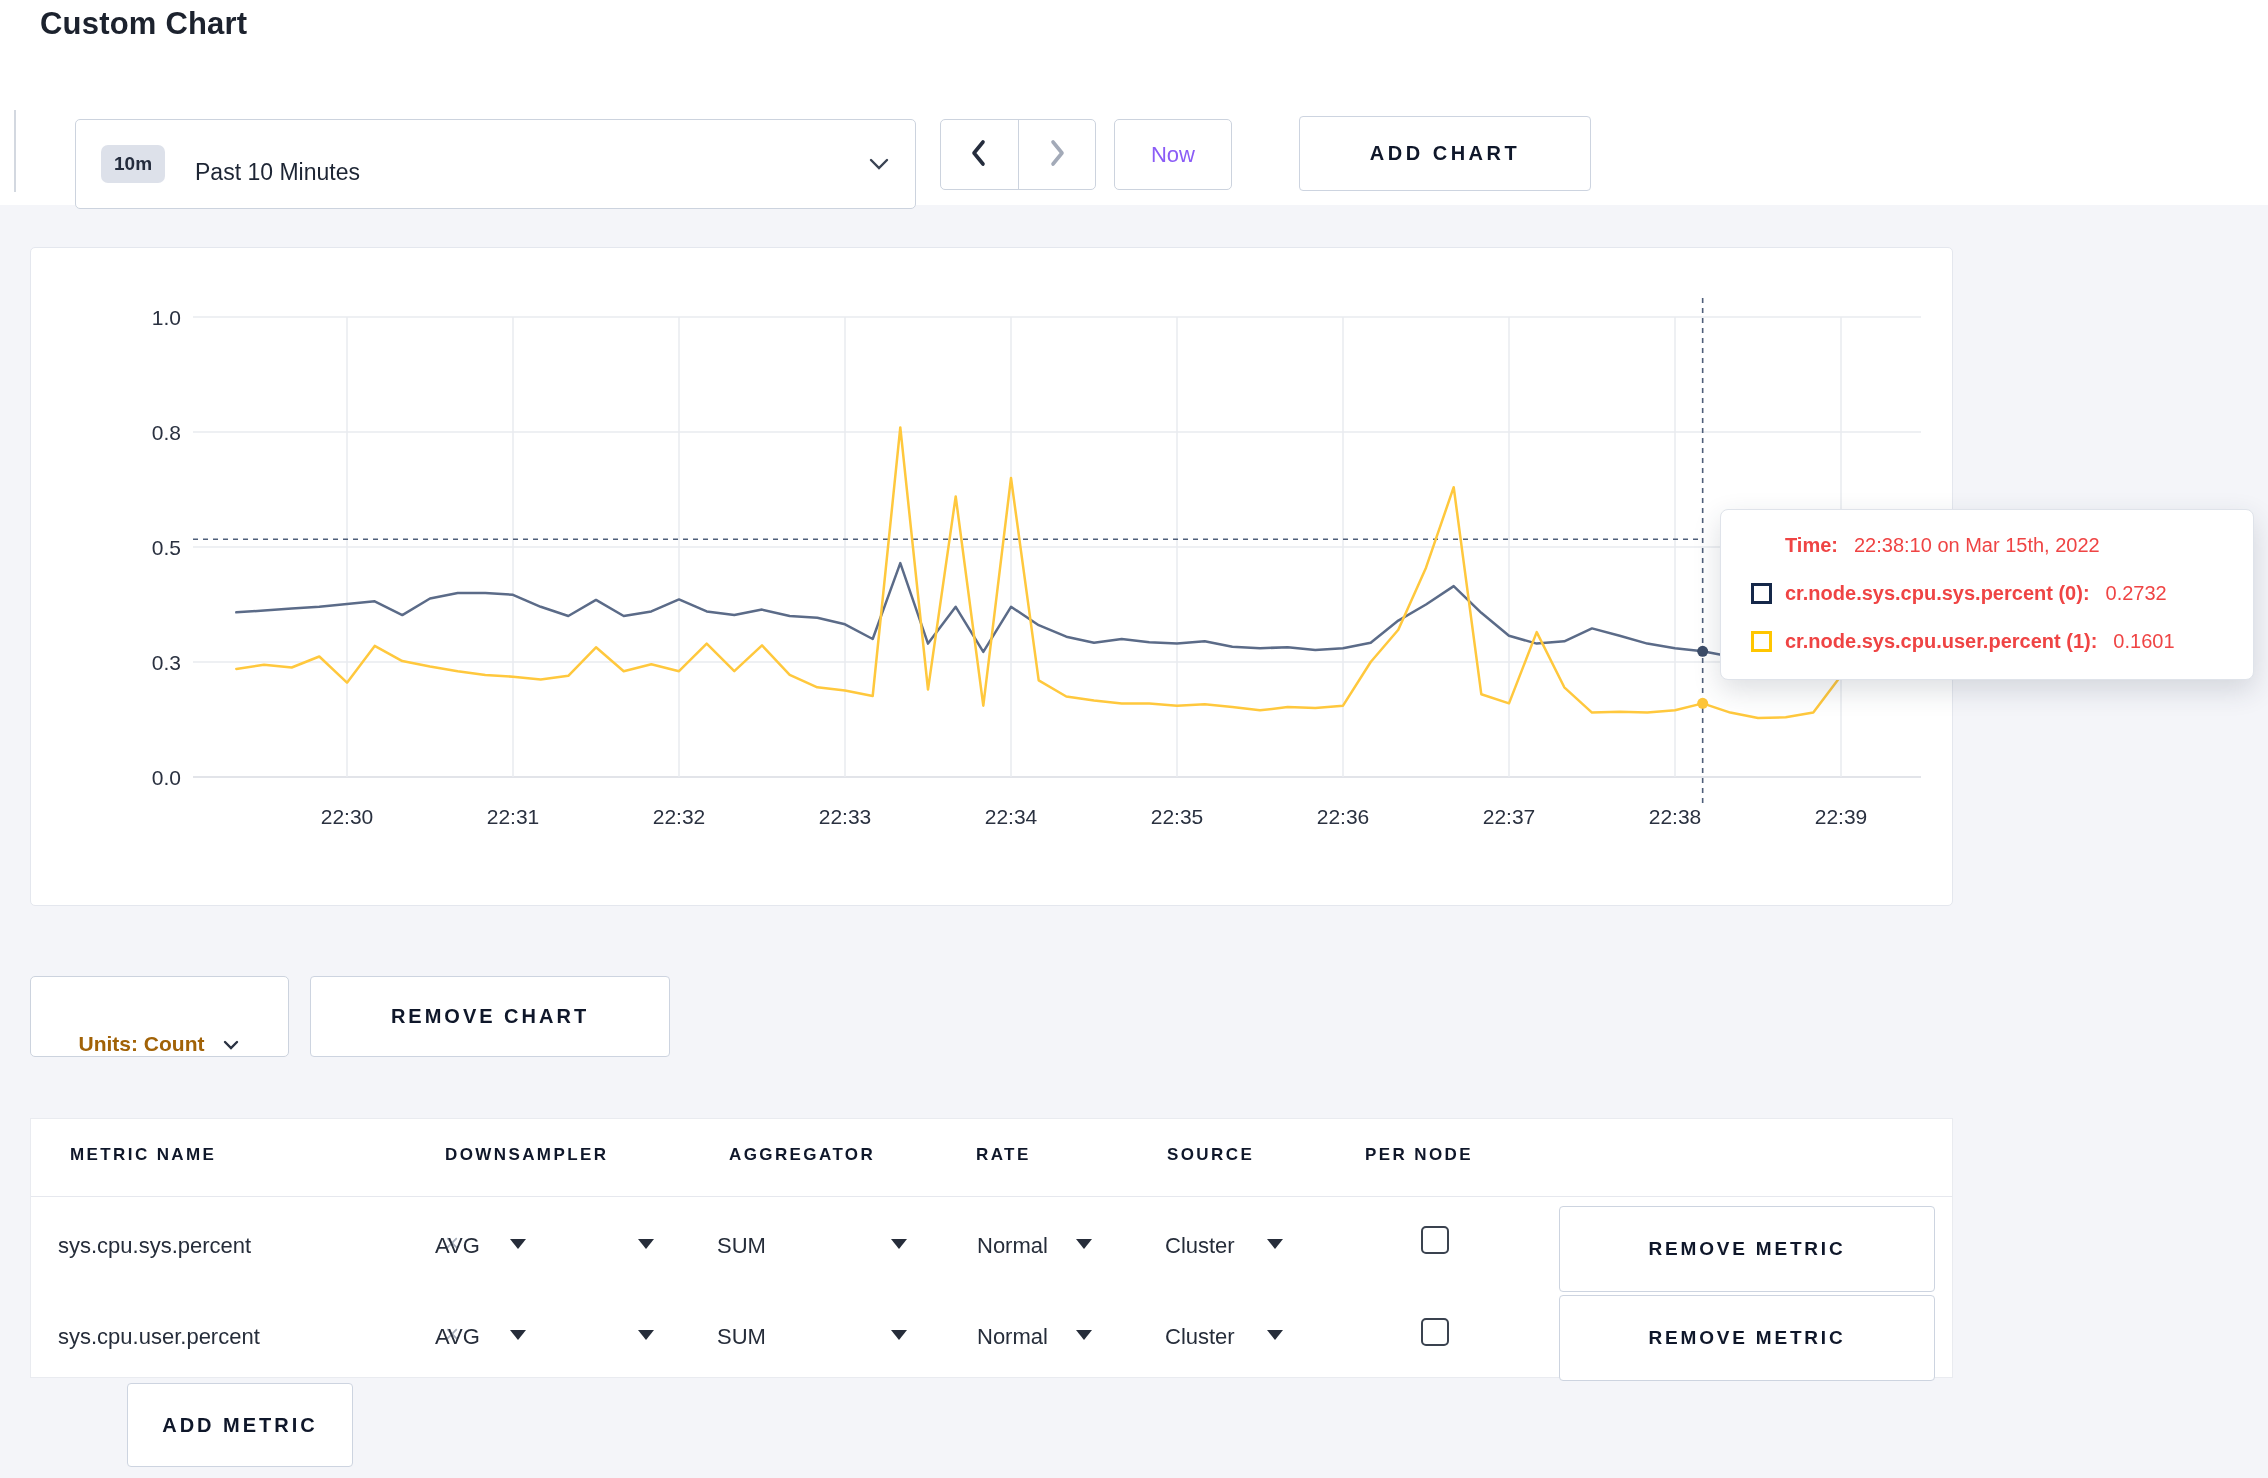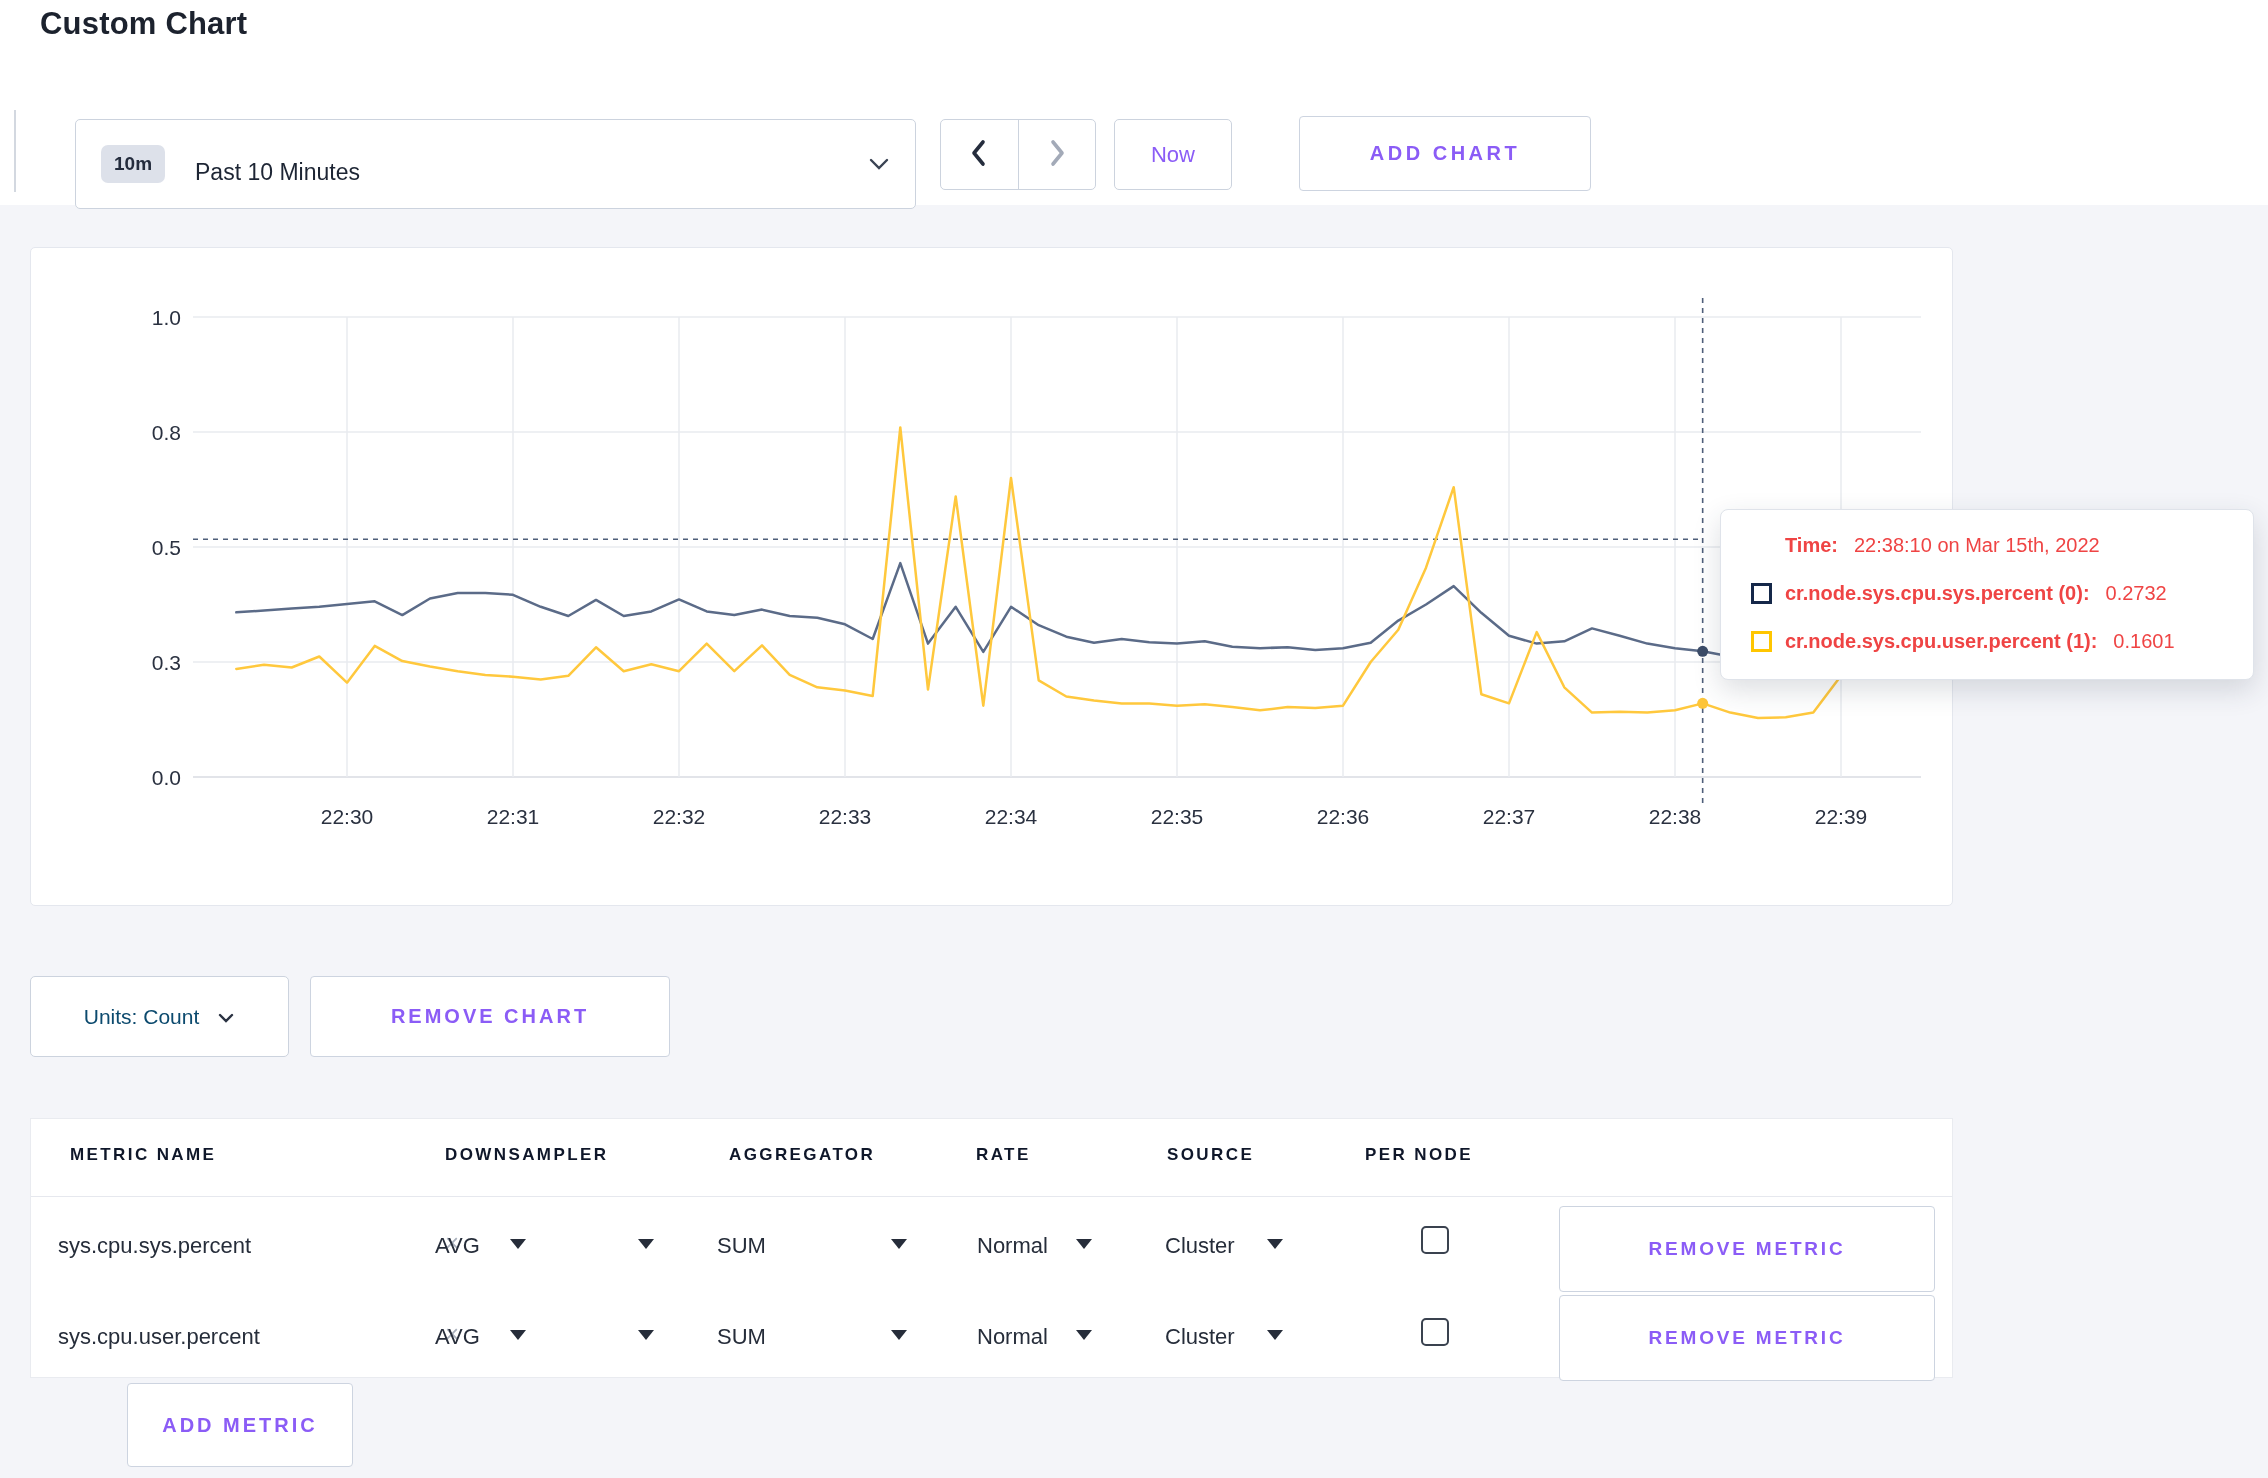--- a/index.html
+++ b/index.html
@@ -15,28 +15,28 @@
   .badge{margin-left:25px;background:#dde1ea;border-radius:7px;padding:8px 13px;font-size:19px;font-weight:bold;color:#242c3d;}
   .ts-label{margin-left:30px;font-size:23px;color:#1d2534;margin-top:16px;}
   .chev-slot{margin-left:auto;margin-right:24px;display:flex;align-items:center;}
 
   .nav-group{position:absolute;left:940px;top:119px;width:156px;height:71px;display:flex;border:1.5px solid #ccd3de;border-radius:5px;background:#fff;box-sizing:border-box;z-index:1;}
   .nav-btn{flex:1;display:flex;align-items:center;justify-content:center;background:none;border:none;padding:0;cursor:pointer;}
   .nav-btn + .nav-btn{border-left:1.5px solid #ccd3de;}
 
   .now-btn{position:absolute;left:1114px;top:119px;width:118px;height:71px;background:#fff;border:1.5px solid #ccd3de;border-radius:5px;font-size:22px;color:#8b5cf6;font-family:inherit;cursor:pointer;z-index:1;}
 
-  .blue-btn{background:#fff;border:1.5px solid #cdd4e0;border-radius:4px;color:#8b5cf6;font-weight:600;font-family:inherit;cursor:pointer;}
+  .blue-btn{background:#fff;border:1.5px solid #cdd4e0;border-radius:4px;color:#0f172a;font-weight:600;font-family:inherit;cursor:pointer;}
   .add-chart-btn{position:absolute;left:1299px;top:116px;width:292px;height:75px;font-size:20px;letter-spacing:3.5px;z-index:1;}
 
   .chart-card{position:absolute;left:30px;top:247px;width:1921px;height:657px;background:#fff;border:1px solid #e4e7ee;border-radius:5px;z-index:1;}
   #chart{display:block;}
   #chart text{font-family:"Liberation Sans",sans-serif;font-size:21px;fill:#2a3140;}
 
-  .units-btn{position:absolute;left:30px;top:976px;width:259px;height:81px;background:#fff;border:1.5px solid #ccd3de;border-radius:5px;display:flex;align-items:center;justify-content:center;gap:18px;font-size:21px;font-weight:normal;color:#0c4a6e;box-sizing:border-box;cursor:pointer;z-index:1;}
+  .units-btn{position:absolute;left:30px;top:976px;width:259px;height:81px;background:#fff;border:1.5px solid #ccd3de;border-radius:5px;display:flex;align-items:flex-end;justify-content:center;gap:18px;font-size:21px;font-weight:bold;color:#a16207;box-sizing:border-box;cursor:pointer;z-index:1;}
   .remove-chart-btn{position:absolute;left:310px;top:976px;width:360px;height:81px;font-size:20px;letter-spacing:3px;z-index:1;}
 
   .table-card{position:absolute;left:30px;top:1118px;width:1921px;height:258px;background:#fff;border:1px solid #e9ebf0;z-index:1;}
   .th{position:absolute;top:26px;font-size:17px;font-weight:bold;letter-spacing:2.4px;color:#0f172a;}
   .header-sep{position:absolute;left:0;top:77px;width:100%;height:1px;background:#e6e8ee;}
   .cell{position:absolute;font-size:22px;color:#262d3a;white-space:nowrap;}
   .x-clear{position:absolute;font-size:24px;color:#a9b0bc;cursor:pointer;line-height:1;}
   .caret{position:absolute;width:0;height:0;border-left:8px solid transparent;border-right:8px solid transparent;border-top:10px solid #262d3a;cursor:pointer;}
   .checkbox{position:absolute;width:24px;height:24px;border:2px solid #3a424f;border-radius:5px;background:#fff;cursor:pointer;}
   .remove-metric-btn{position:absolute;left:1528px;width:376px;height:86px;font-size:19px;letter-spacing:2.8px;}

